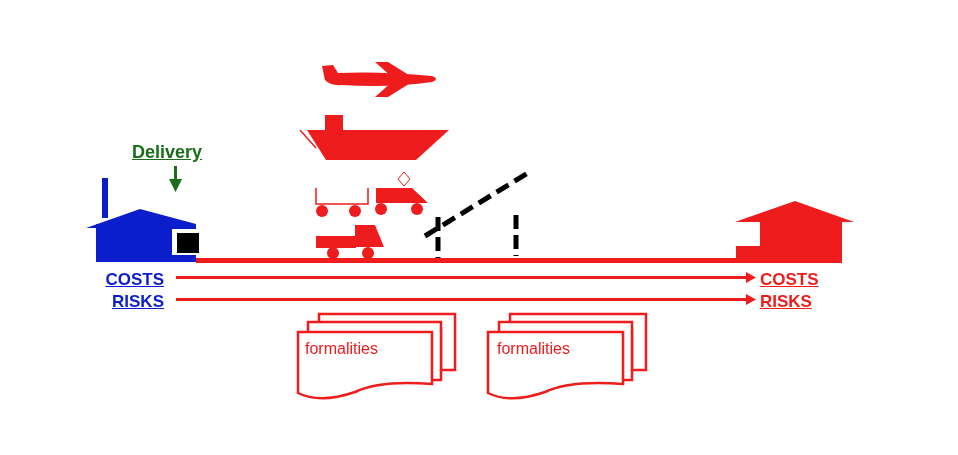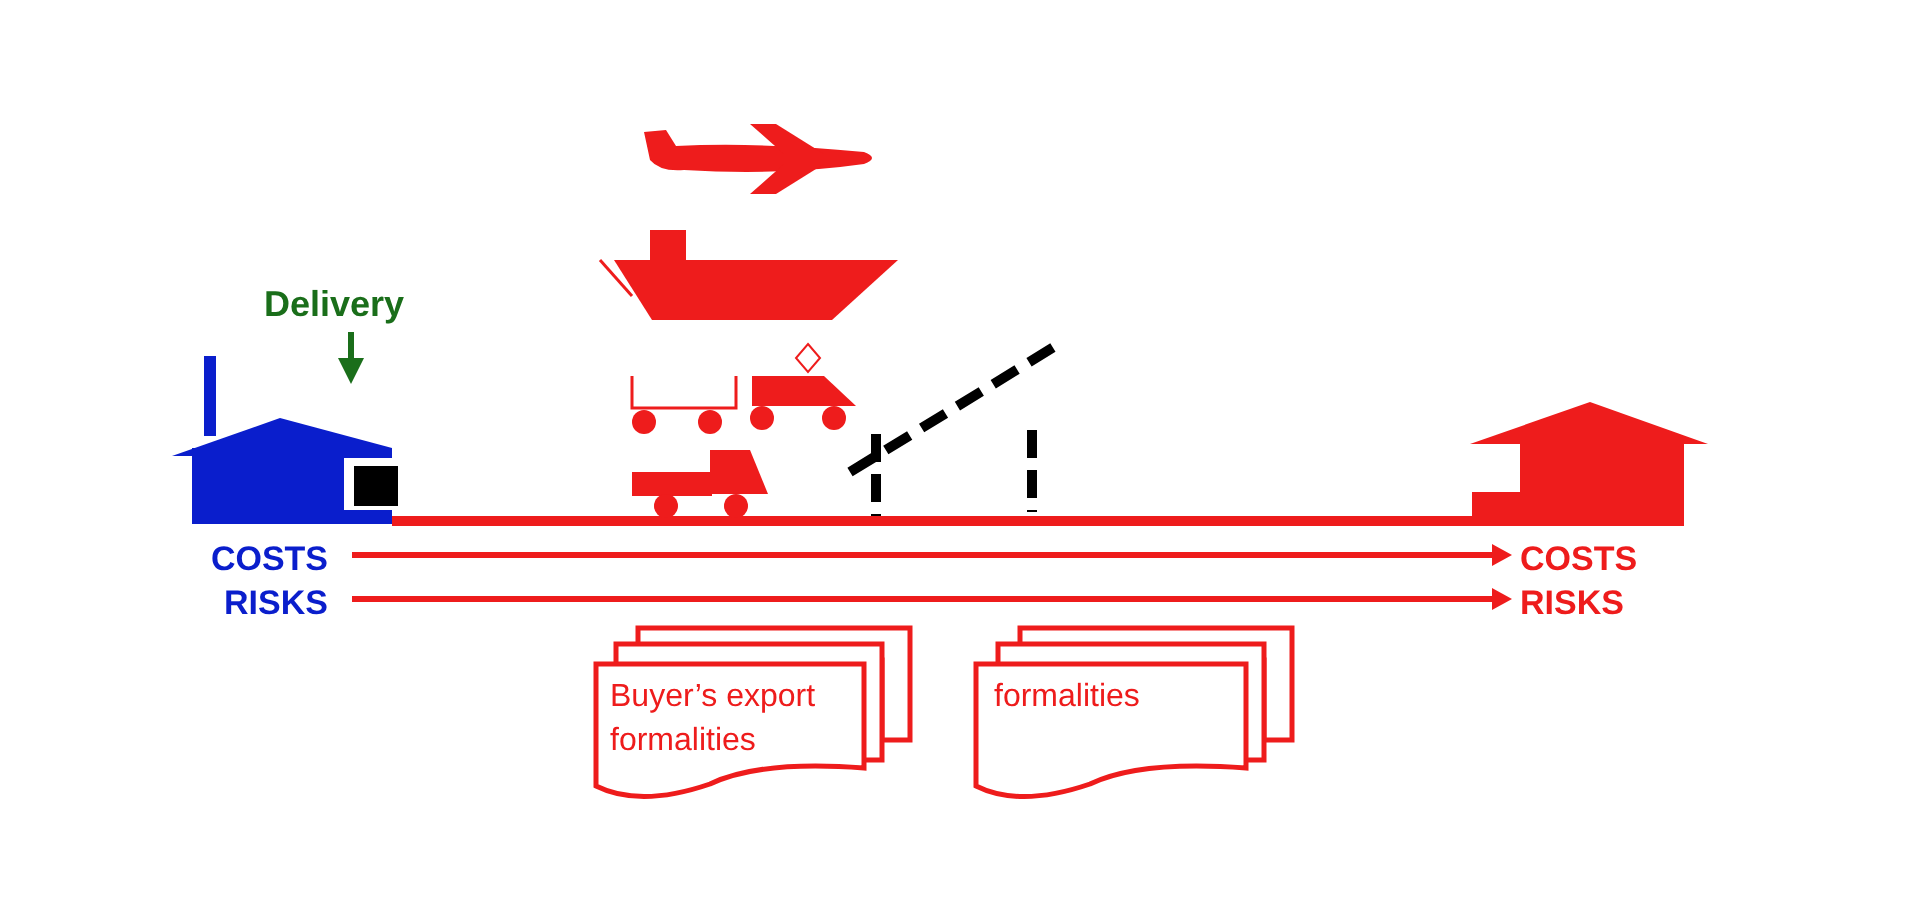--- a/index.html
+++ b/index.html
@@ -1,18 +1,18 @@
 <!DOCTYPE html>
 <html><head>
   <meta charset="utf-8">
   <style>
     html, body { margin: 0; padding: 0; background: #ffffff; }
     body { width: 958px; height: 455px; position: relative; overflow: hidden; font-family: "Liberation Sans", sans-serif; }
     #canvas { position: absolute; left: 0; top: 0; width: 958px; height: 455px; }
-    .lbl { position: absolute; font-weight: bold; font-size: 17px; line-height: 20px; white-space: nowrap; }
+    .lbl { position: absolute; font-weight: bold; font-size: 17px; line-height: 20px; white-space: nowrap; text-decoration: underline; }
     .delivery { left: 132px; top: 142px; color: #1a6e1a; font-size: 18px; }
     .costs-left { left: 96px; top: 270px; color: #0a1ecc; text-align: right; width: 68px; }
     .risks-left { left: 96px; top: 292px; color: #0a1ecc; text-align: right; width: 68px; }
     .costs-right { left: 760px; top: 270px; color: #ee1c1c; }
     .risks-right { left: 760px; top: 292px; color: #ee1c1c; }
     .doc-text { position: absolute; color: #ee1c1c; font-size: 16px; line-height: 22px; font-weight: normal; }
     .doc-export { left: 305px; top: 338px; }
     .doc-import { left: 497px; top: 338px; }
   </style>
 </head>
@@ -99,18 +99,17 @@
   </g>
 </svg>
 
 <div class="lbl delivery">Delivery</div>
 <div class="lbl costs-left">COSTS</div>
 <div class="lbl risks-left">RISKS</div>
 <div class="lbl costs-right">COSTS</div>
 <div class="lbl risks-right">RISKS</div>
 
 <div class="doc-text doc-export">
-  <div>Buyer’s export</div>
   <div>formalities</div>
 </div>
 <div class="doc-text doc-import">
   <div>formalities</div>
 </div>
 
 </body></html>

